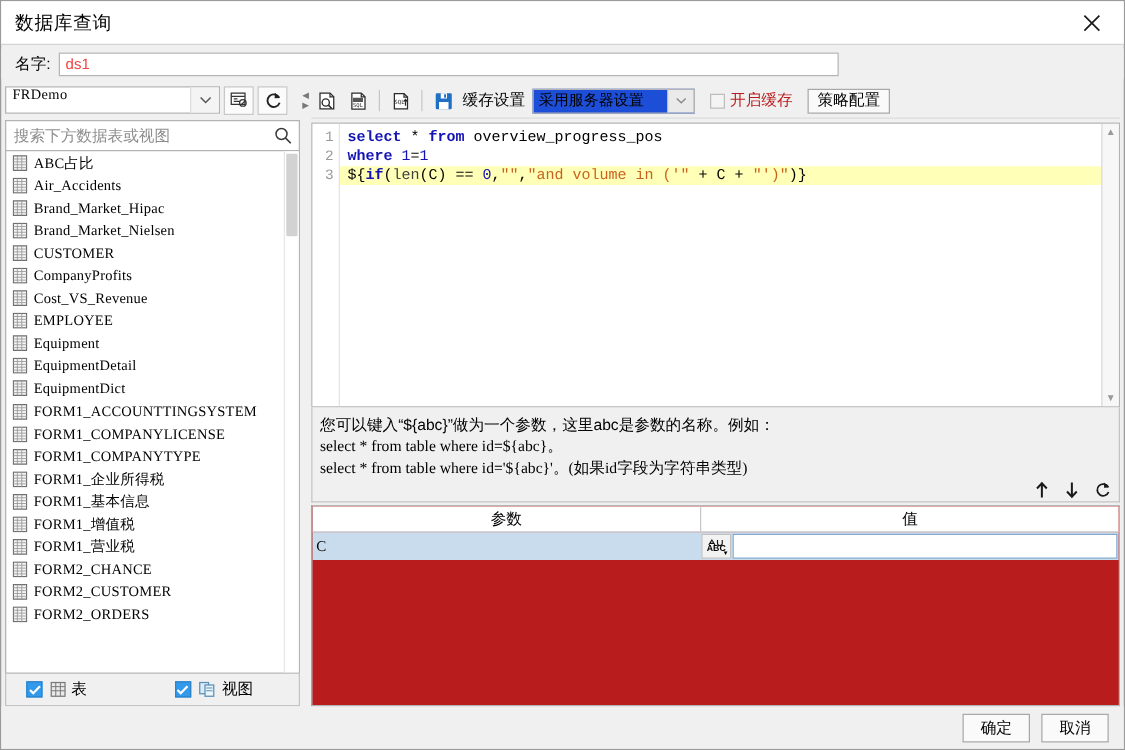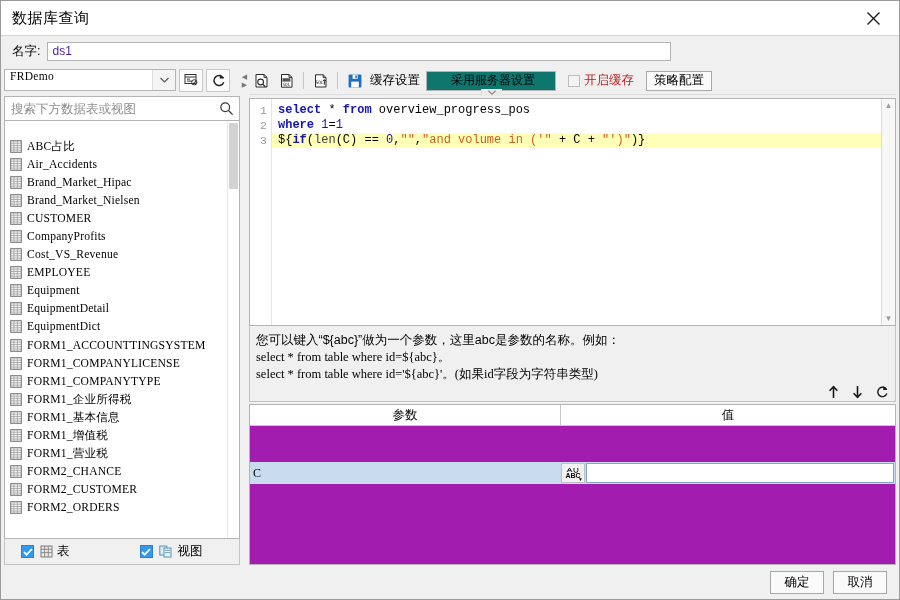--- a/index.html
+++ b/index.html
@@ -28,21 +28,21 @@
   
   .namerow{
     height:24px;background:#f0f0f0;display:flex;align-items:center;
     padding:0 0 0 11px;flex:0 0 auto;margin-top:3px;
   }
   .namerow .lbl{font-size:12.5px;margin-right:7px;}
   .nameinput{
     flex:1;height:19px;margin-right:228px;background:#fff;
     border:1px solid #b4b4b4;font-size:12px;padding:0 4px;
     font-family:"Liberation Sans",sans-serif;box-sizing:border-box;
-    line-height:17px;color:#4c1d95;outline:none;
+    line-height:17px;color:#ef4444;outline:none;
   }
   
   .body{flex:1;display:flex;min-height:0;padding:4px 3px 0 3px;box-sizing:border-box;}
   
   .left{width:236px;display:flex;flex-direction:column;flex:0 0 auto;}
   .dbrow{height:26px;display:flex;align-items:center;flex:0 0 auto;}
   .dbselect{
     width:172px;height:22px;background:#fff;border:1px solid #b4b4b4;
     display:flex;align-items:flex-start;box-sizing:border-box;font-size:11.5px;
     font-family:"Liberation Serif","DejaVu Serif",serif;
@@ -65,21 +65,21 @@
   .searchrow input{
     flex:1;border:none;outline:none;font-size:12.5px;padding-left:6px;
     color:#8d8d8d;background:transparent;font-family:"Liberation Sans",sans-serif;
   }
   .searchrow input::placeholder{color:#8d8d8d;}
   .searchicon{width:26px;display:flex;align-items:center;justify-content:center;}
   .tablelist{
     flex:1;min-height:0;background:#fff;border:1px solid #b4b4b4;
     position:relative;overflow:hidden;box-sizing:border-box;
   }
-  .tablelist .inner{position:absolute;left:0;top:0;right:11px;bottom:0;overflow:hidden;margin-top:16px;}
+  .tablelist .inner{position:absolute;left:0;top:0;right:11px;bottom:0;overflow:hidden;}
   .trow{
     height:18.1px;display:flex;align-items:center;padding-left:5px;
     font-family:"Liberation Serif","DejaVu Serif",serif;font-size:11.6px;
     letter-spacing:.2px;white-space:nowrap;
   }
   .trow .ti{margin-right:5px;display:flex;align-items:center;}
   .vscroll{
     position:absolute;right:0;top:0;width:11px;bottom:0;background:#fff;
     border-left:1px solid #e6e6e6;
   }
@@ -104,22 +104,22 @@
   
   .right{flex:1;display:flex;flex-direction:column;min-width:0;}
   .toolbar{
     height:27px;display:flex;align-items:center;flex:0 0 auto;
     background:#f0f0f0;border-bottom:1px solid #dcdcdc;
   }
   .tbi{width:25px;height:23px;display:flex;align-items:center;justify-content:center;}
   .tbsep{width:1px;height:17px;background:#c6c6c6;margin:0 4px;}
   .tblabel{font-size:12.5px;margin:0 6px 0 3px;}
   .cacheselect{
-    width:130px;height:20px;background:#0f766e;border:1px solid #b4b4b4;
-    display:flex;align-items:center;box-sizing:border-box;font-size:12px;flex-direction:column;
+    width:130px;height:20px;background:#1d4ed8;border:1px solid #b4b4b4;
+    display:flex;align-items:center;box-sizing:border-box;font-size:12px;
   }
   .cacheselect .val{flex:1;padding-left:4px;}
   .cacheselect .arrow{
     width:20px;height:100%;display:flex;align-items:center;justify-content:center;
     background:#eaeaea;border-left:1px solid #dcdcdc;
   }
   .discheck{display:flex;align-items:center;margin-left:12px;}
   .dbox{width:12px;height:12px;border:1px solid #bdbdbd;background:#f4f4f4;box-sizing:border-box;}
   .dlabel{font-size:12.5px;color:#b91c1c;margin-left:4px;}
   .policybtn{
@@ -162,22 +162,22 @@
   }
   .helpbox .h1{font-size:12.5px;line-height:18px;}
   .helpbox .h2{
     font-family:"Liberation Serif","DejaVu Serif",serif;font-size:12.5px;line-height:17px;
   }
   .arrowbar{
     position:absolute;right:6px;bottom:2px;display:flex;align-items:center;gap:9px;
   }
   .arrowbar .ab{width:15px;height:15px;display:flex;align-items:center;justify-content:center;}
   .paramtable{
-    flex:1;min-height:0;background:#a21caf;border:1px solid #b4b4b4;
-    margin-top:2px;box-sizing:border-box;display:flex;flex-direction:column;overflow:hidden;gap:36px;
+    flex:1;min-height:0;background:#b91c1c;border:1px solid #b4b4b4;
+    margin-top:2px;box-sizing:border-box;display:flex;flex-direction:column;overflow:hidden;
   }
   .pthead{
     height:20px;display:flex;flex:0 0 auto;background:#fff;
     border-bottom:1px solid #c8c8c8;
   }
   .pth{
     display:flex;align-items:center;justify-content:center;font-size:12.5px;
     box-sizing:border-box;
   }
   .pth.c1{width:311px;border-right:1px solid #c8c8c8;}

